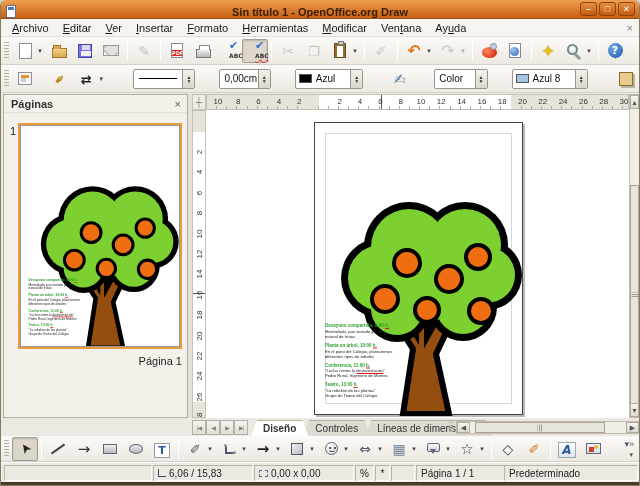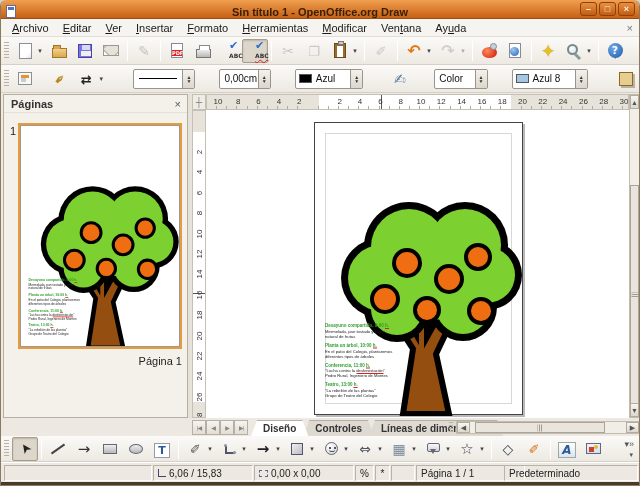--- a/index.html
+++ b/index.html
@@ -167,21 +167,21 @@
     background:repeating-linear-gradient(#a39b8d 0 1px,transparent 1px 2px);}
   .sc-thumb-h::after{width:5px;height:7px;background:repeating-linear-gradient(90deg,#a39b8d 0 1px,transparent 1px 2px);}
 
   
   .bottombar{position:absolute;top:419px;left:0;right:0;height:17px;background:#EDE9E2;display:flex;align-items:flex-end;}
   .nav-btns{position:absolute;left:191px;top:1px;display:flex;}
   .navbtn{width:14px;height:15px;border:1px solid #b5afa4;background:linear-gradient(#f6f4f0,#e2ddd4);color:#8a857c;font-size:6px;display:flex;align-items:center;justify-content:center;letter-spacing:-1px;}
   .nav-first::before{content:"|◀";} .nav-prev::before{content:"◀";} .nav-next::before{content:"▶";} .nav-last::before{content:"▶|";}
   .tabs{position:absolute;left:250px;top:1px;display:flex;height:16px;}
   .ptab{height:16px;padding:0 12px;display:flex;align-items:center;font-size:10px;color:#333;background:#DEDAD2;margin-right:-5px;
-    clip-path:polygon(6px 0,calc(100% - 6px) 0,100% 100%,0 100%);border-top:1px solid #b5afa4;font-weight:bold;}
+    clip-path:polygon(6px 0,calc(100% - 6px) 0,100% 100%,0 100%);border-top:1px solid #b5afa4;}
   .ptab.active{background:#fff;font-weight:bold;z-index:2;}
   .tab-split{position:absolute;left:448px;top:3px;width:4px;height:12px;background:repeating-linear-gradient(#b9b2a4 0 1px,transparent 1px 3px);}
   .hscroll{position:absolute;left:455px;top:2px;width:184px;height:13px;background:#F1EEE8;border:1px solid #c2bcb0;}
   .sc-btn-h{position:absolute;top:0;bottom:0;width:13px;background:linear-gradient(#f8f6f2,#ddd8cc);border:1px solid #b2ab9e;color:#555;font-size:7px;display:flex;align-items:center;justify-content:center;}
   .sc-thumb-h{position:absolute;top:0;bottom:0;background:#E9E5DD;border:1px solid #ACA49A;}
 
   
   .statusbar{position:absolute;top:462px;left:0;right:0;height:24px;background:#EDE9E2;border-top:1px solid #fff;border-bottom:4px solid #4a3a28;}
   .sb-cell{position:absolute;top:2px;height:16px;border:1px solid;border-color:#b8b2a8 #fdfcfa #fdfcfa #b8b2a8;font-size:10px;color:#222;display:flex;align-items:center;padding:0 4px;}
   .st-pos-icon{width:8px;height:8px;border-left:1px solid #446;border-bottom:1px solid #446;margin-right:3px;}

